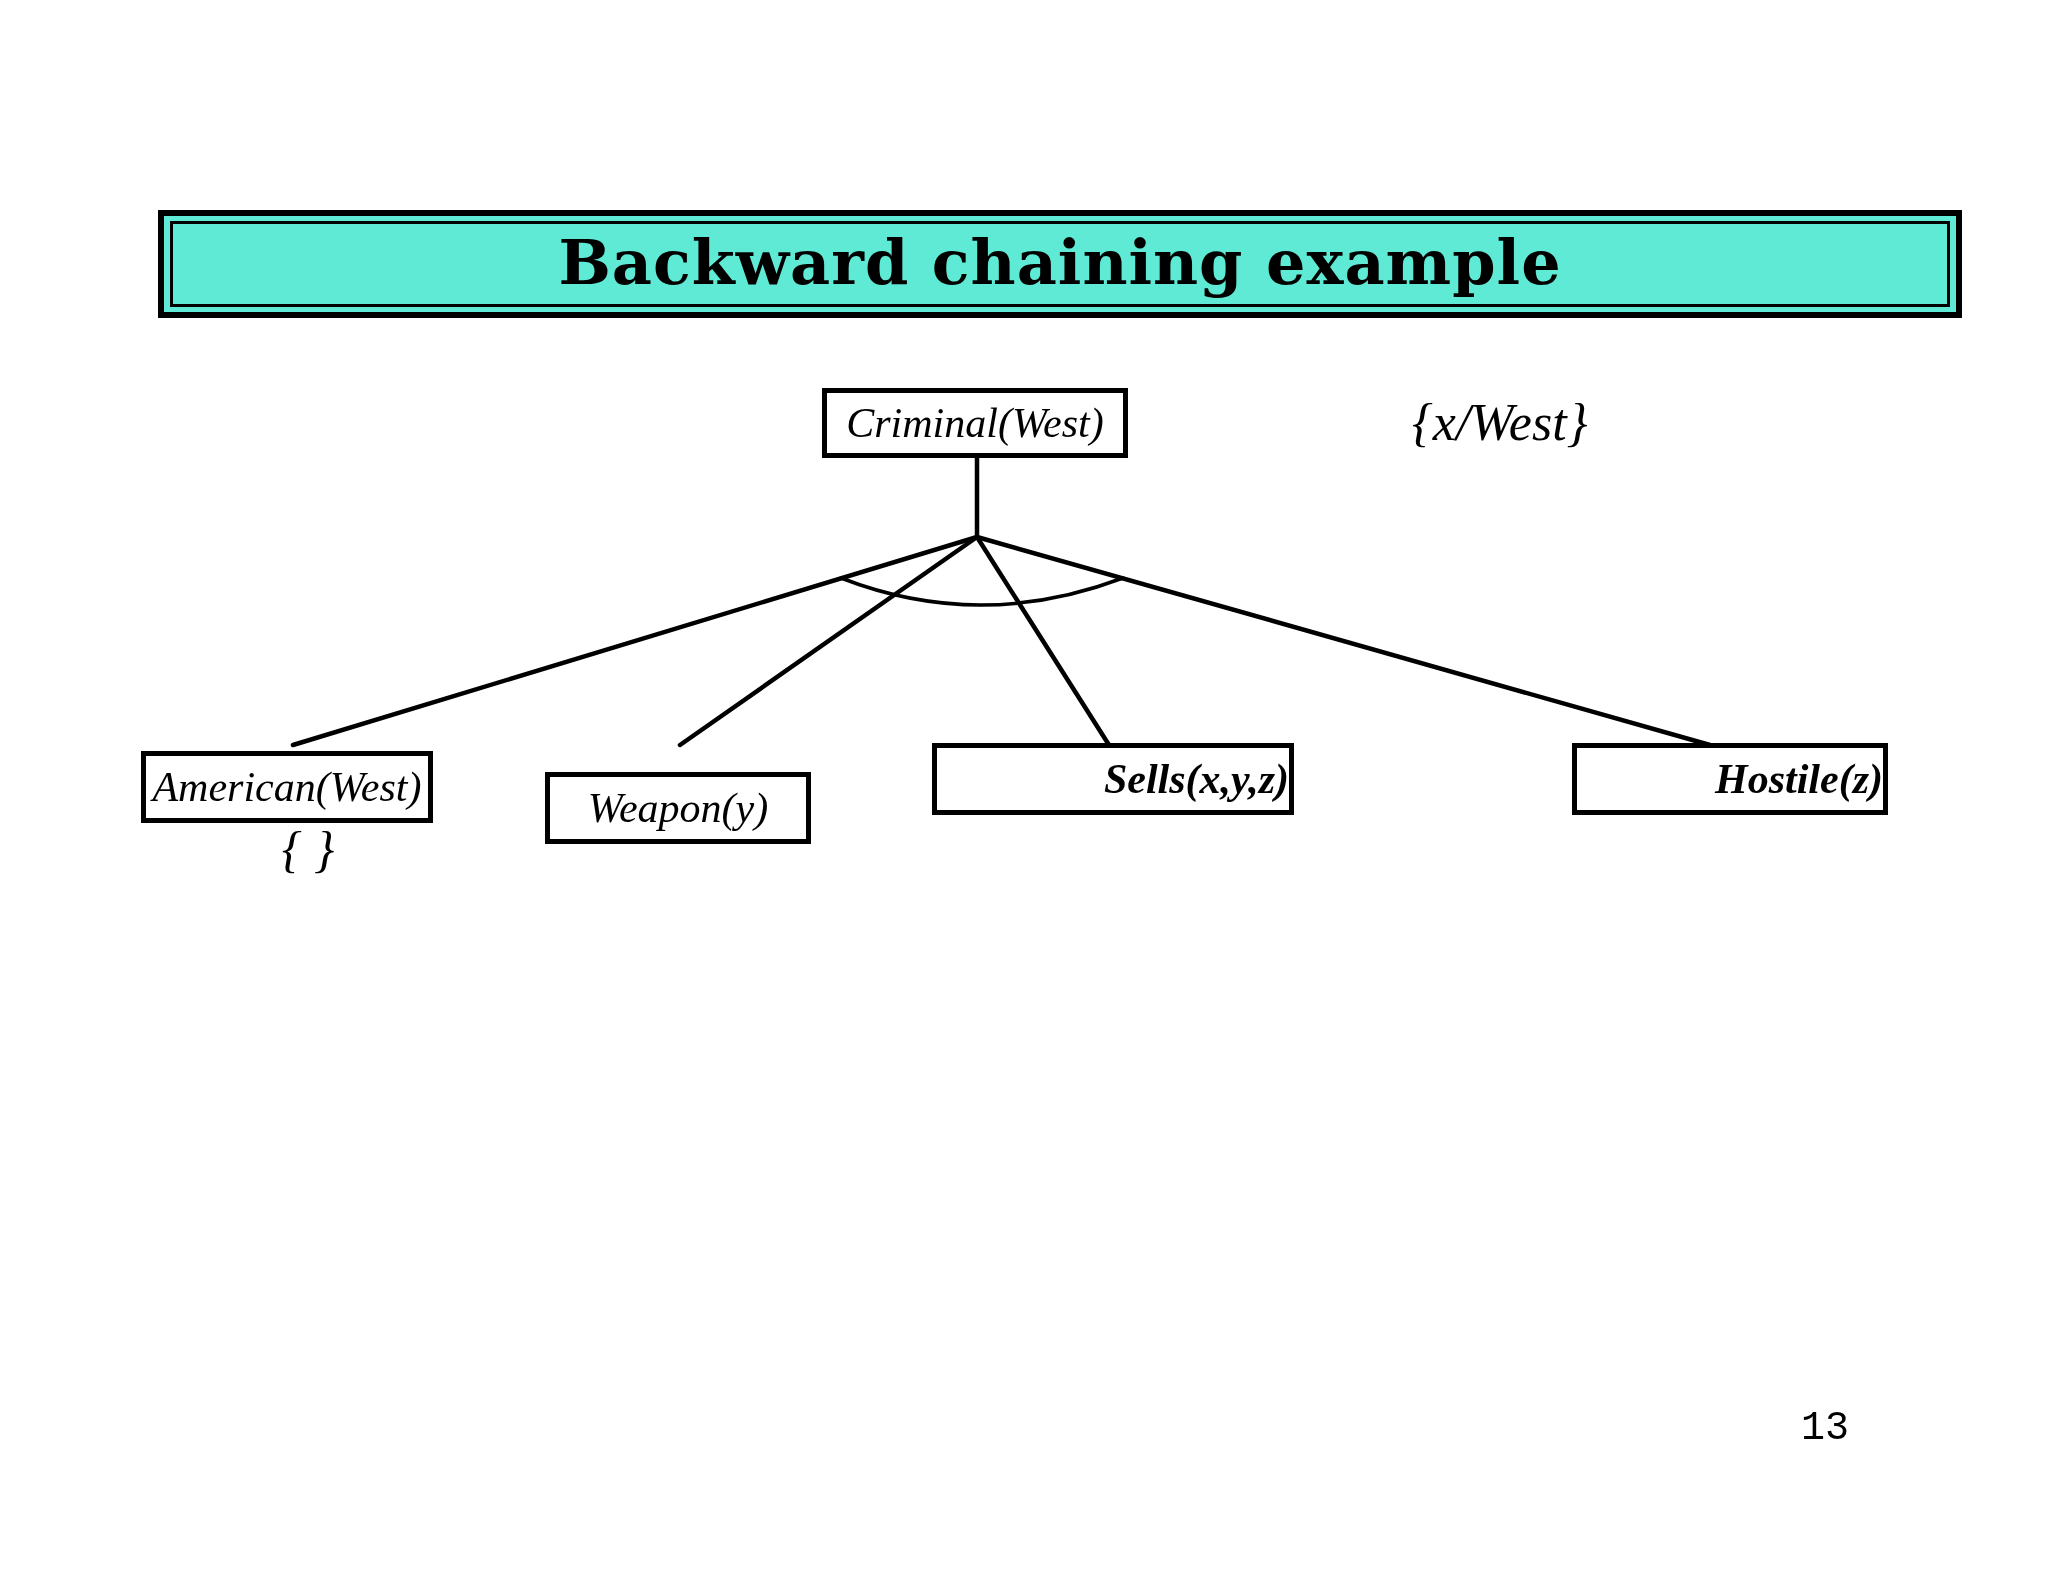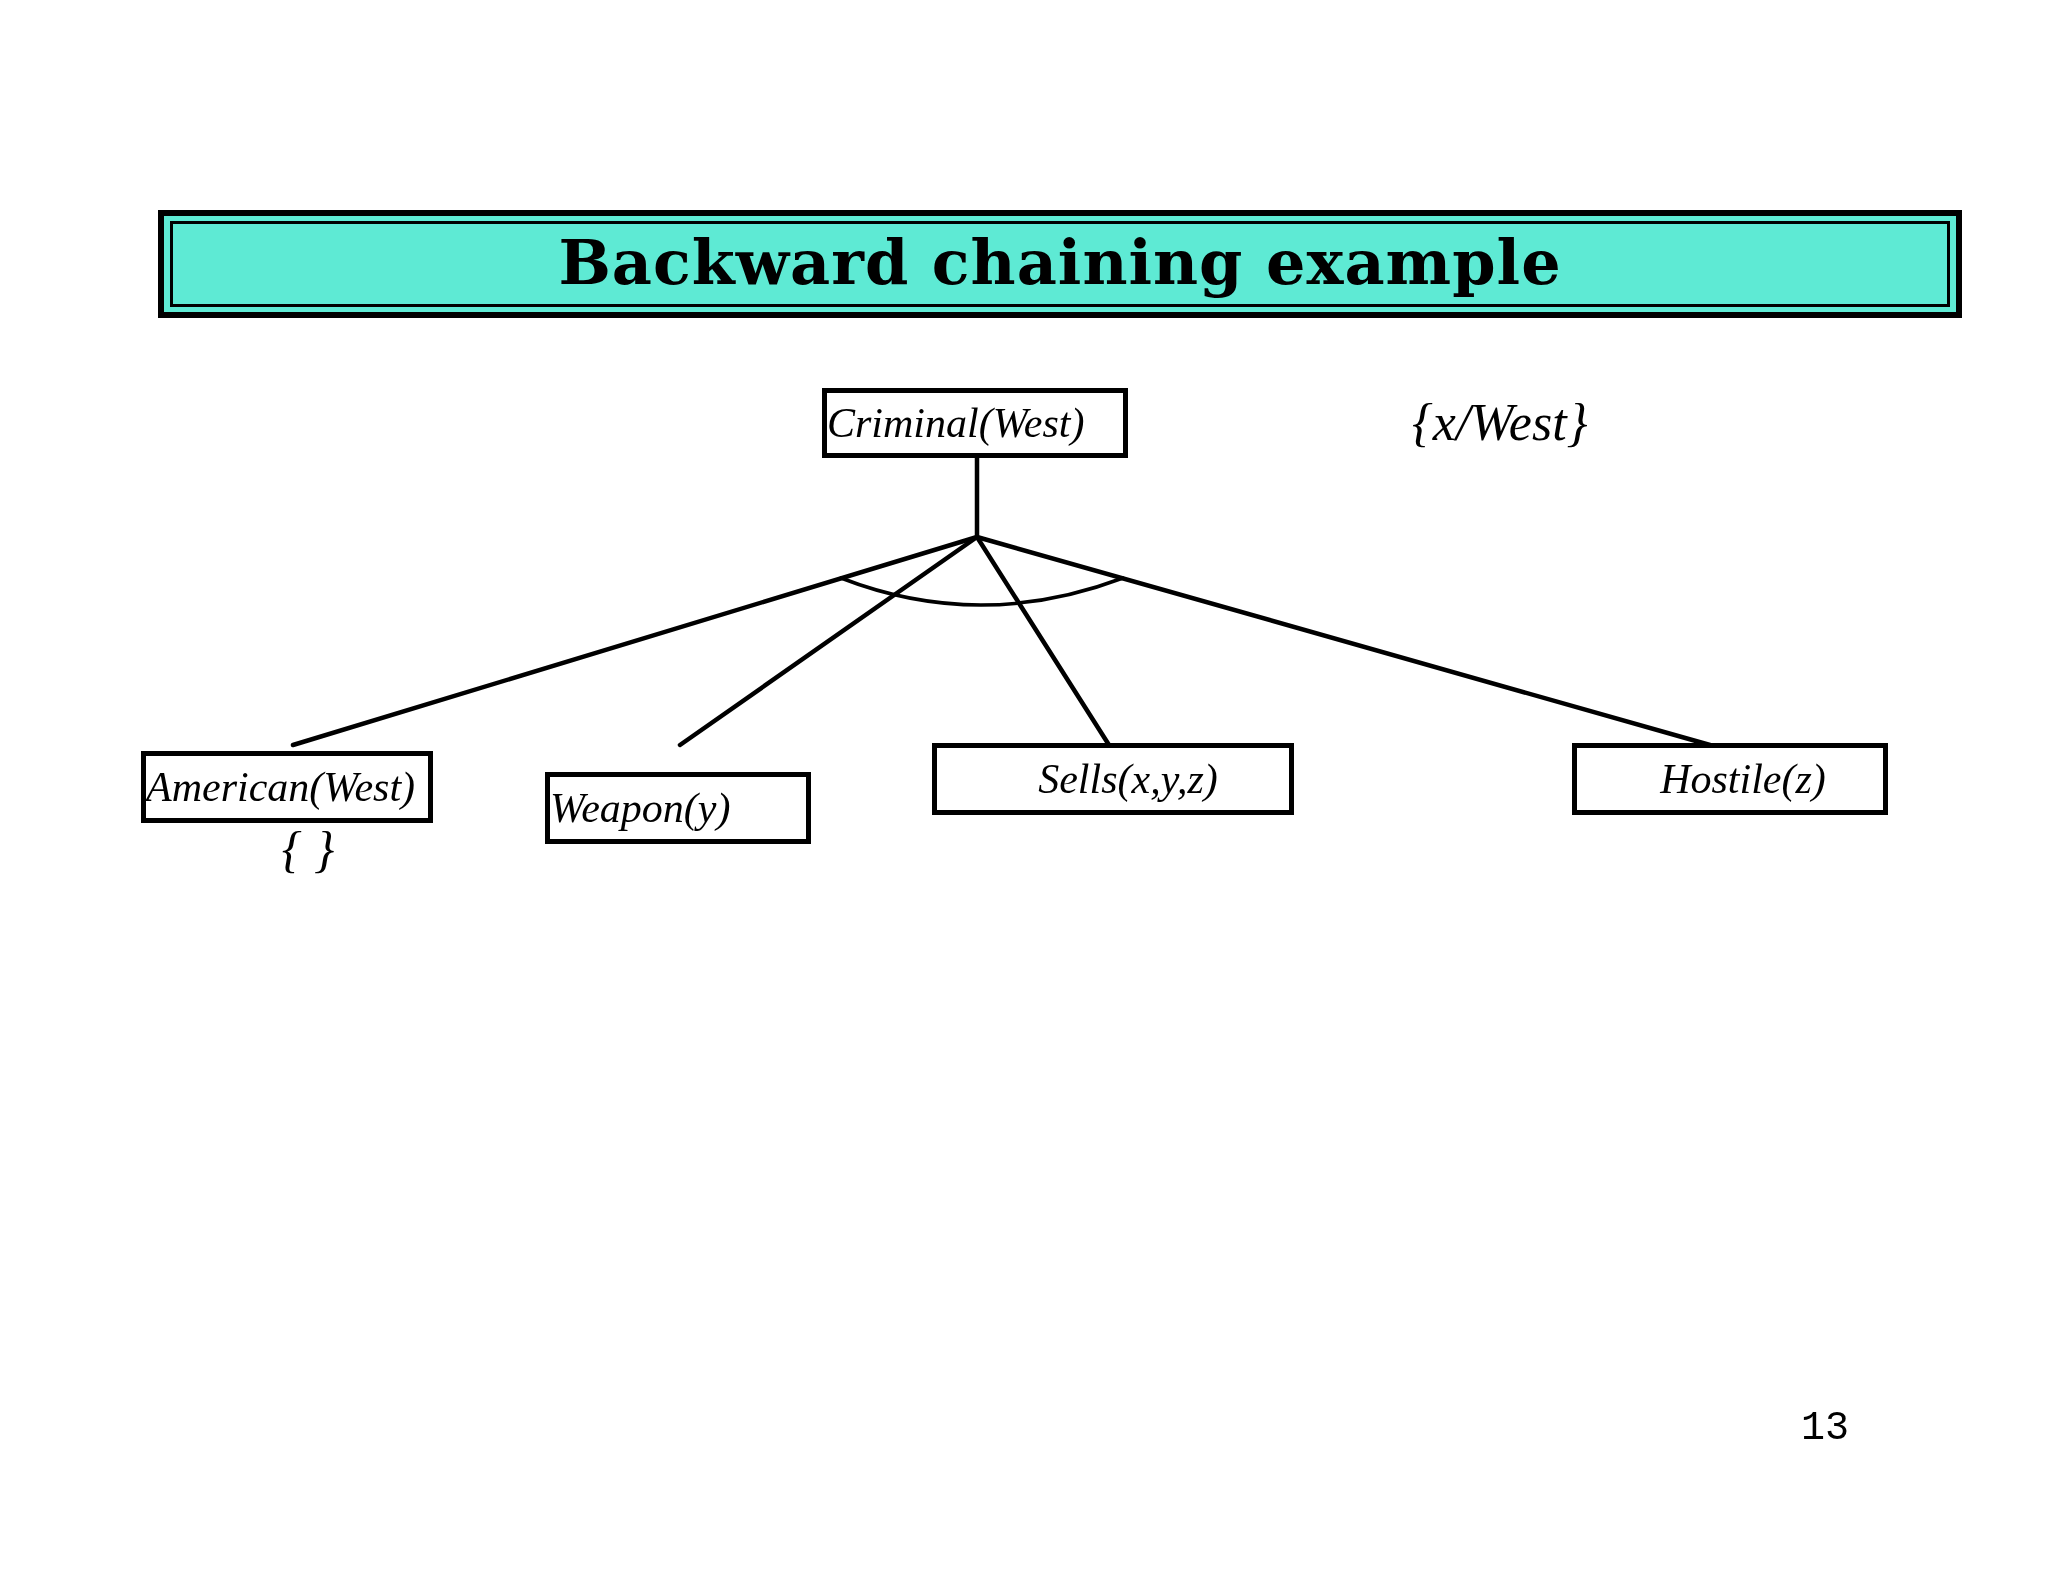--- a/index.html
+++ b/index.html
@@ -60,27 +60,27 @@
   }
   
   .node {
     position: absolute;
     height: 72px;
     box-sizing: border-box;
     border: 5px solid #000;
     background: #ffffff;
     display: flex;
     align-items: center;
-    justify-content: flex-start;
+    justify-content: center;
     font-family: "Liberation Serif", serif;
     font-style: italic;
     font-size: 42px;
     white-space: nowrap;
   }
-  .node.align-left { justify-content: center; }
+  .node.align-left { justify-content: flex-end; font-weight: bold; }
 
   .node-criminal { left: 822px; top: 388px; width: 306px; height: 70px; }
   .node-american { left: 141px; top: 743px; width: 292px; margin-top: 8px; }
   .node-weapon   { left: 545px; top: 772px; width: 266px; }
   .node-sells    { left: 932px; top: 743px; width: 362px; padding-left: 30px; }
   .node-hostile  { left: 1572px; top: 743px; width: 316px; padding-left: 26px; }
 
   
   .subst {
     position: absolute;

